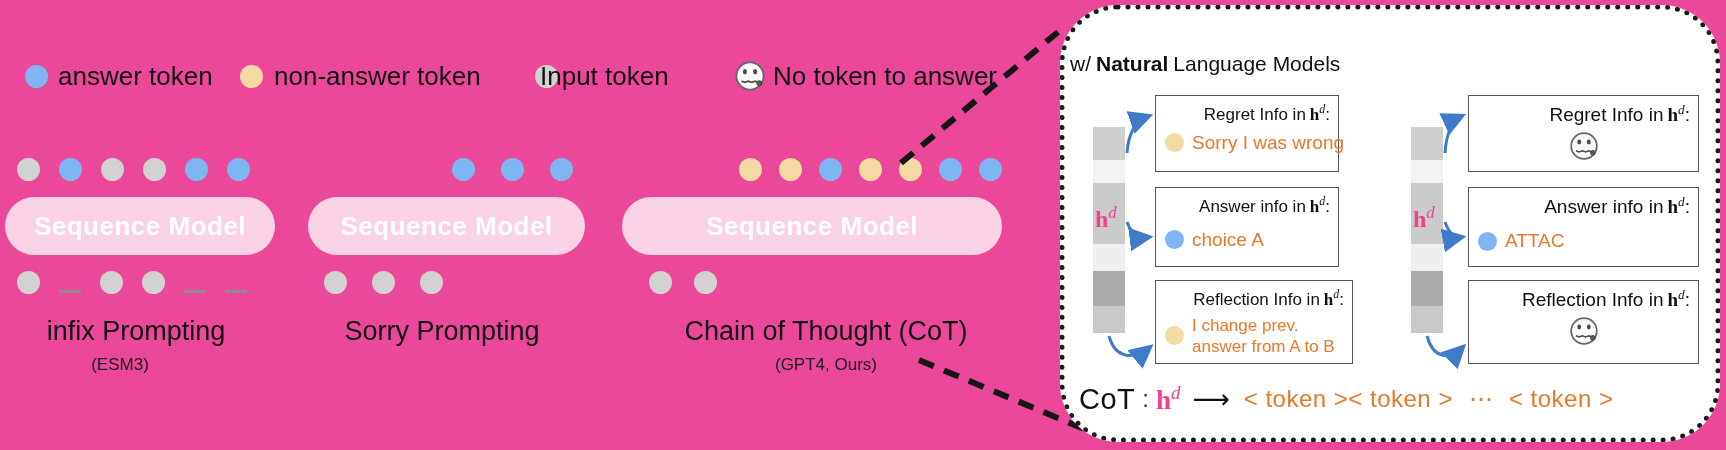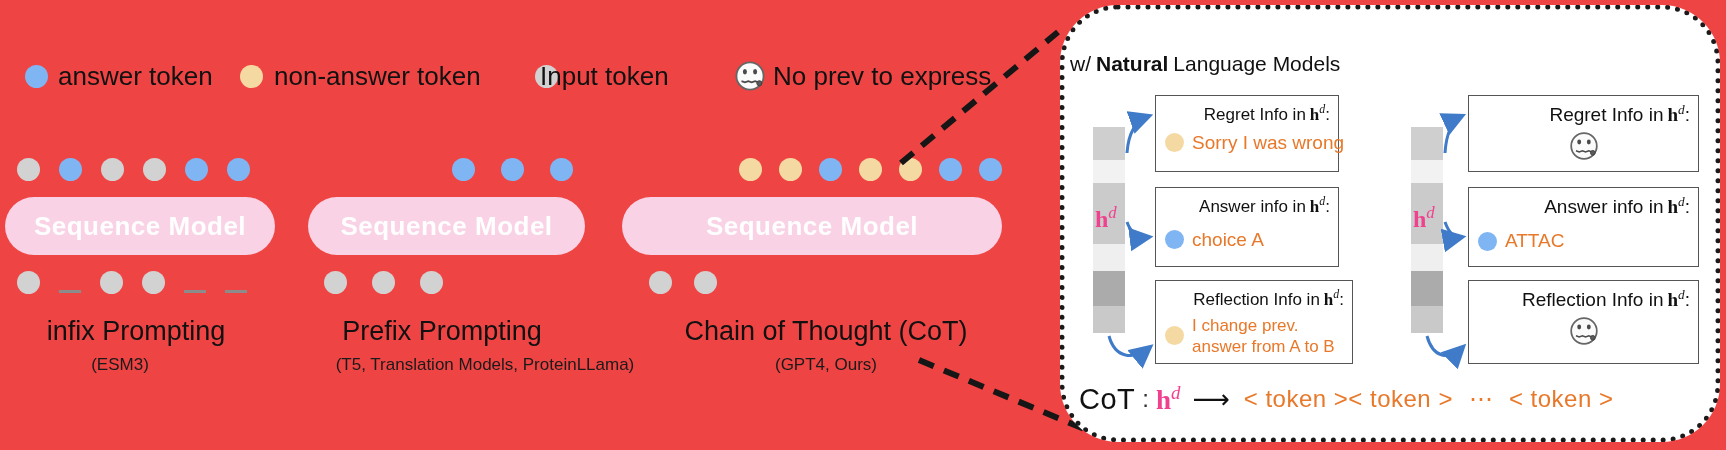--- a/index.html
+++ b/index.html
@@ -1,16 +1,16 @@
 <!DOCTYPE html>
 <html><head>
 <meta charset="utf-8">
 <style>
   html,body{margin:0;padding:0;background:#fff;}
-  .stage{position:relative;width:1726px;height:450px;background:#ef4444;overflow:hidden;
+  .stage{position:relative;width:1726px;height:450px;background:#ec4899;overflow:hidden;
          font-family:"Liberation Sans",sans-serif;color:#111;}
   .abs{position:absolute;}
 
   
   .dotrow{position:absolute;display:flex;align-items:center;}
   .dot{width:23px;height:23px;border-radius:50%;display:inline-block;flex:0 0 auto;}
   .dot.blue{background:#7FB5F3;}
   .dot.tan{background:#F5D9A2;}
   .dot.gray{background:#D2D2D2;}
   .underscore{width:22px;height:3px;background:#8C8C8C;display:inline-block;flex:0 0 auto;
@@ -91,21 +91,21 @@
 
   <span class="abs zface" style="left:733px;top:59px;">
     <svg width="34" height="34" viewBox="0 0 40 40">
       <circle cx="20" cy="20" r="16" fill="#FBFBFB" stroke="#666" stroke-width="2.2"></circle>
       <ellipse cx="14" cy="15" rx="2.4" ry="3.1" fill="#4a4a4a"></ellipse>
       <ellipse cx="26" cy="15" rx="2.4" ry="3.1" fill="#4a4a4a"></ellipse>
       <path d="M10 26 l4 1.4 4 -1.4 4 1.4 4 -1.4 4 1.4 2 -1" stroke="#4a4a4a" stroke-width="2" fill="none"></path>
       <circle cx="31" cy="28.5" r="3" fill="#5a5a5a" stroke="#3a3a3a" stroke-width="1"></circle>
     </svg>
   </span>
-  <span class="lg-text" style="left:773px;top:61px;">No prev to express</span>
+  <span class="lg-text" style="left:773px;top:61px;">No token to answer</span>
 
   <div class="dotrow" id="m0-top" style="left:17px;top:158px;">
       <span class="dot gray"></span>
       <span class="dot blue"></span>
       <span class="dot gray"></span>
       <span class="dot gray"></span>
       <span class="dot blue"></span>
       <span class="dot blue"></span>
     </div>
   <div class="seqbox" style="left:5px;top:197px;width:270px;">Sequence Model</div>
@@ -124,22 +124,21 @@
       <span class="dot blue"></span>
       <span class="dot blue"></span>
       <span class="dot blue"></span>
     </div>
   <div class="seqbox" style="left:308px;top:197px;width:277px;">Sequence Model</div>
   <div class="dotrow" id="m1-bottom" style="left:324px;top:271px;">
       <span class="dot gray"></span>
       <span class="dot gray"></span>
       <span class="dot gray"></span>
     </div>
-  <div class="caption" style="left:322px;top:316px;width:240px;">Prefix Prompting</div>
-  <div class="subcaption" style="left:295px;top:355px;width:380px;">(T5, Translation Models, ProteinLLama)</div>
+  <div class="caption" style="left:322px;top:316px;width:240px;">Sorry Prompting</div>
 
   <div class="dotrow" id="m2-top" style="left:739px;top:158px;">
       <span class="dot tan"></span>
       <span class="dot tan"></span>
       <span class="dot blue"></span>
       <span class="dot tan"></span>
       <span class="dot tan"></span>
       <span class="dot blue"></span>
       <span class="dot blue"></span>
     </div>

